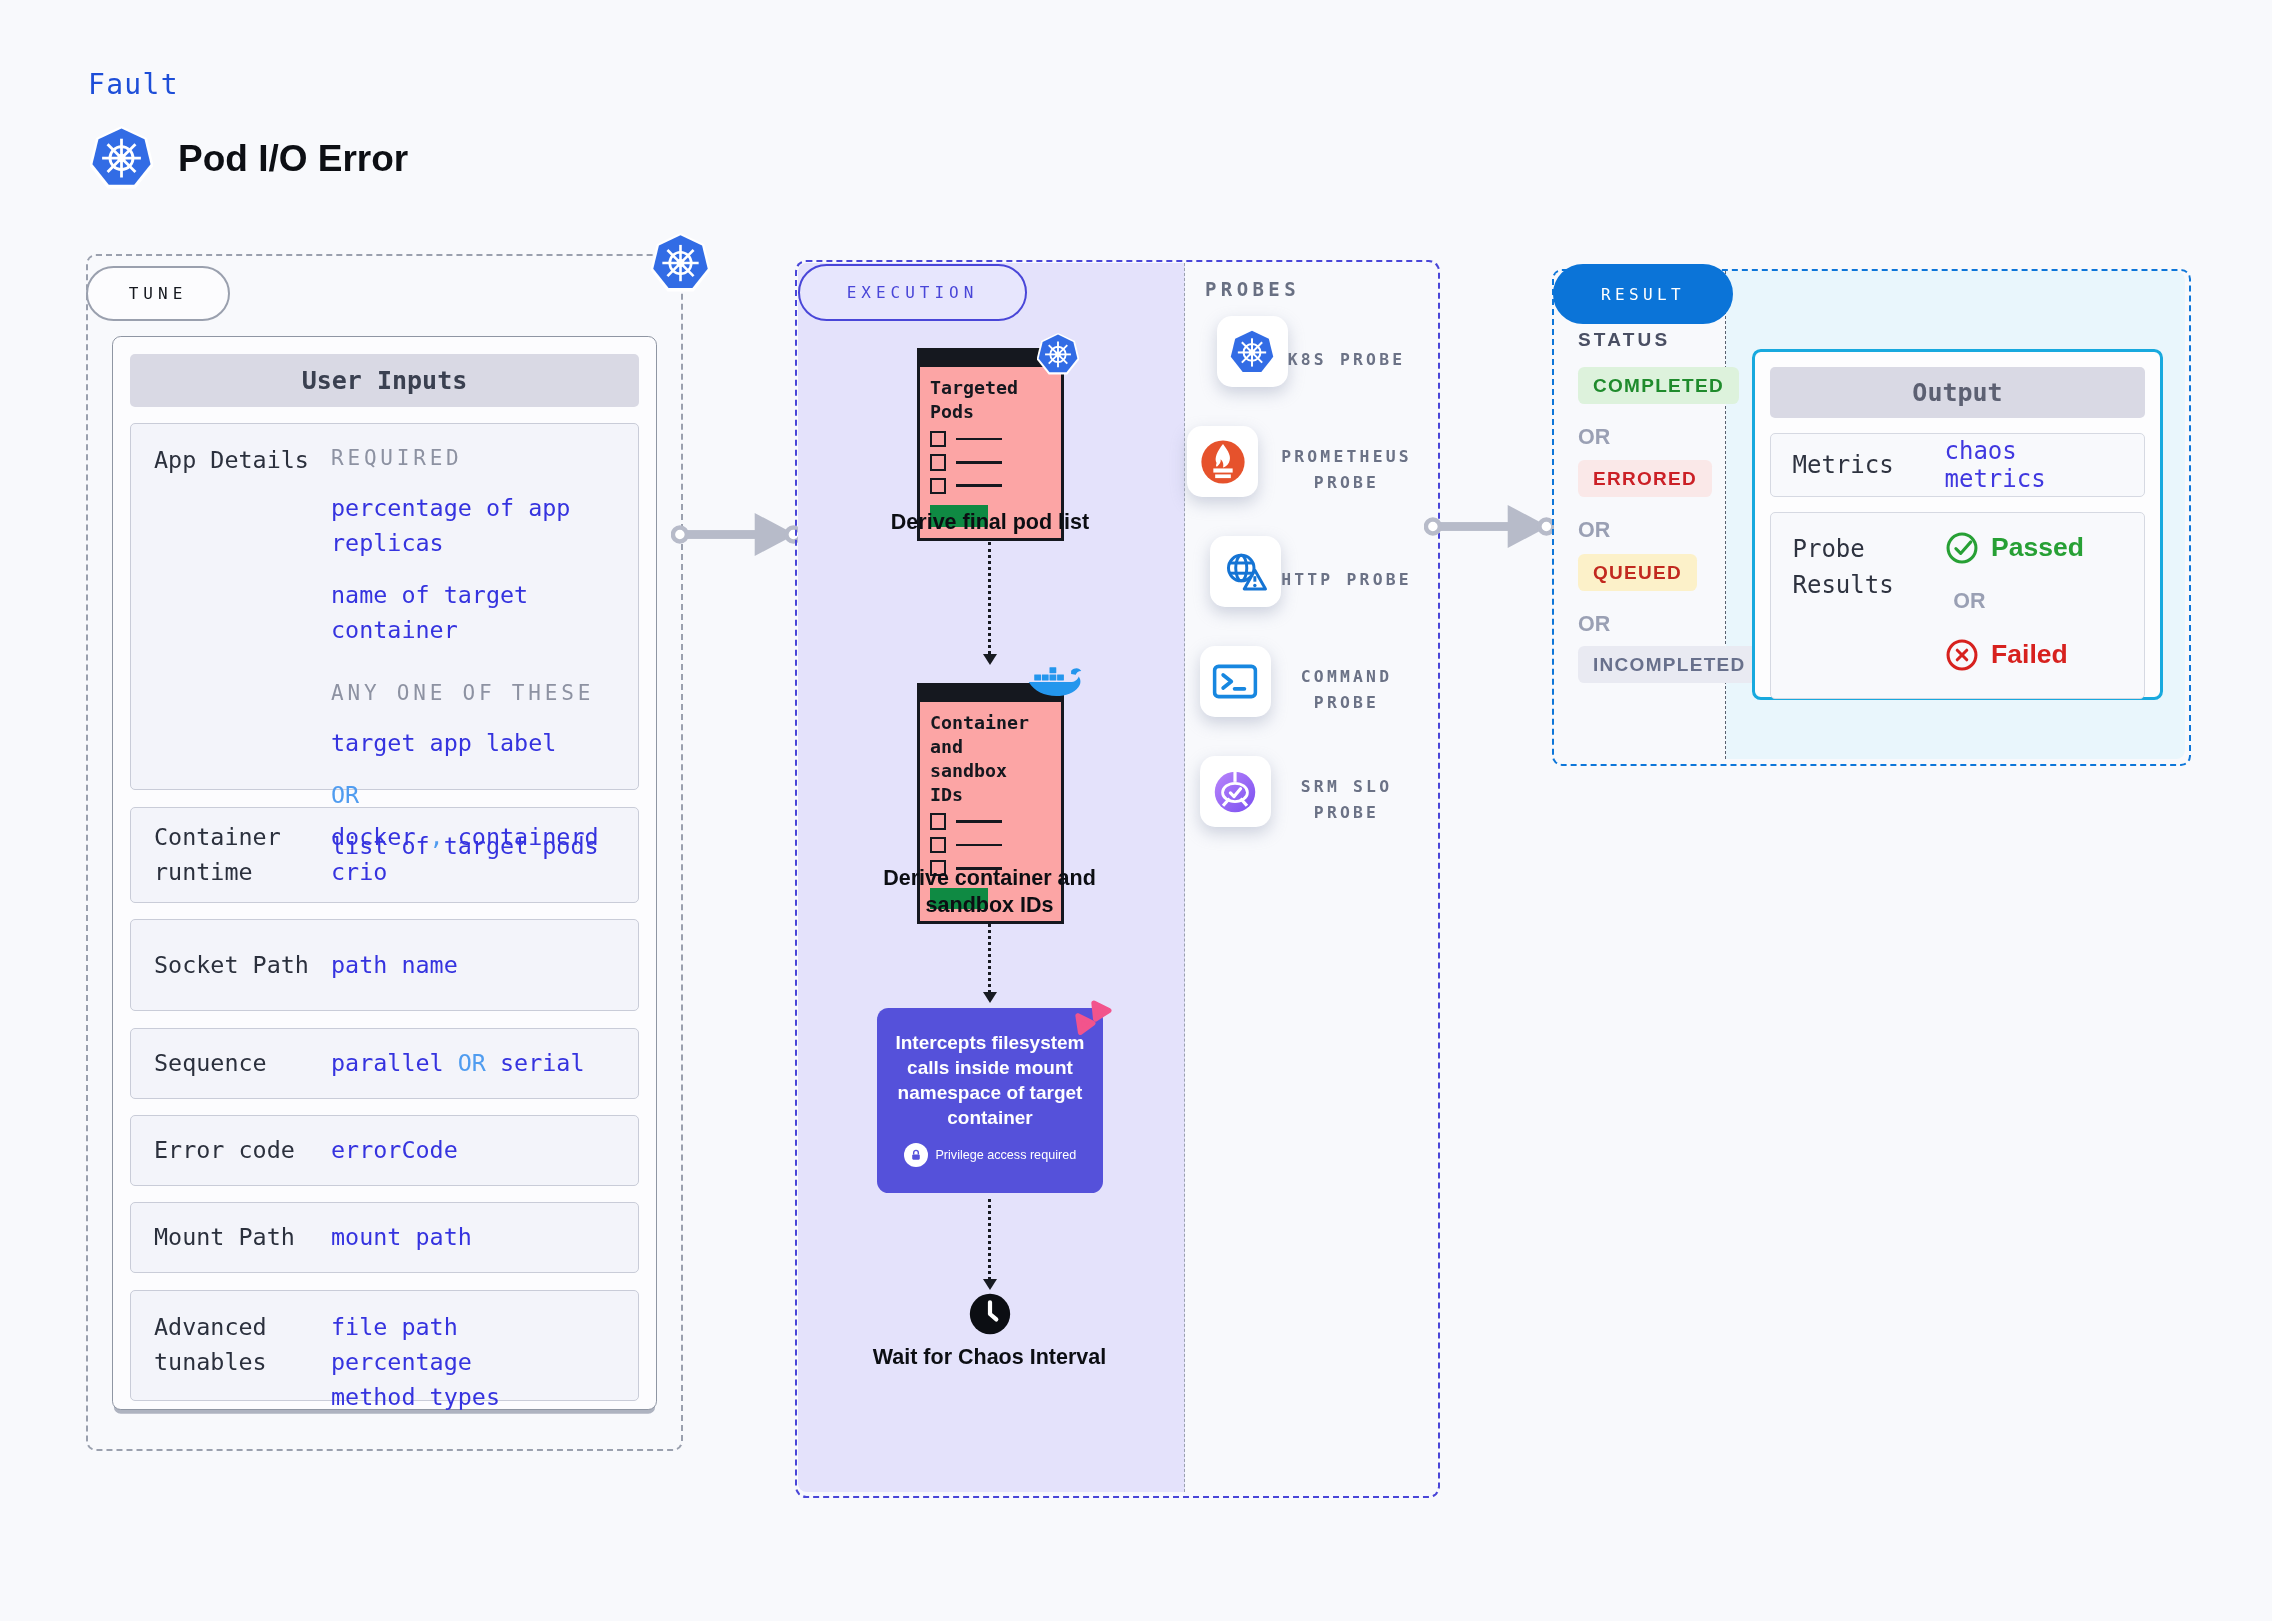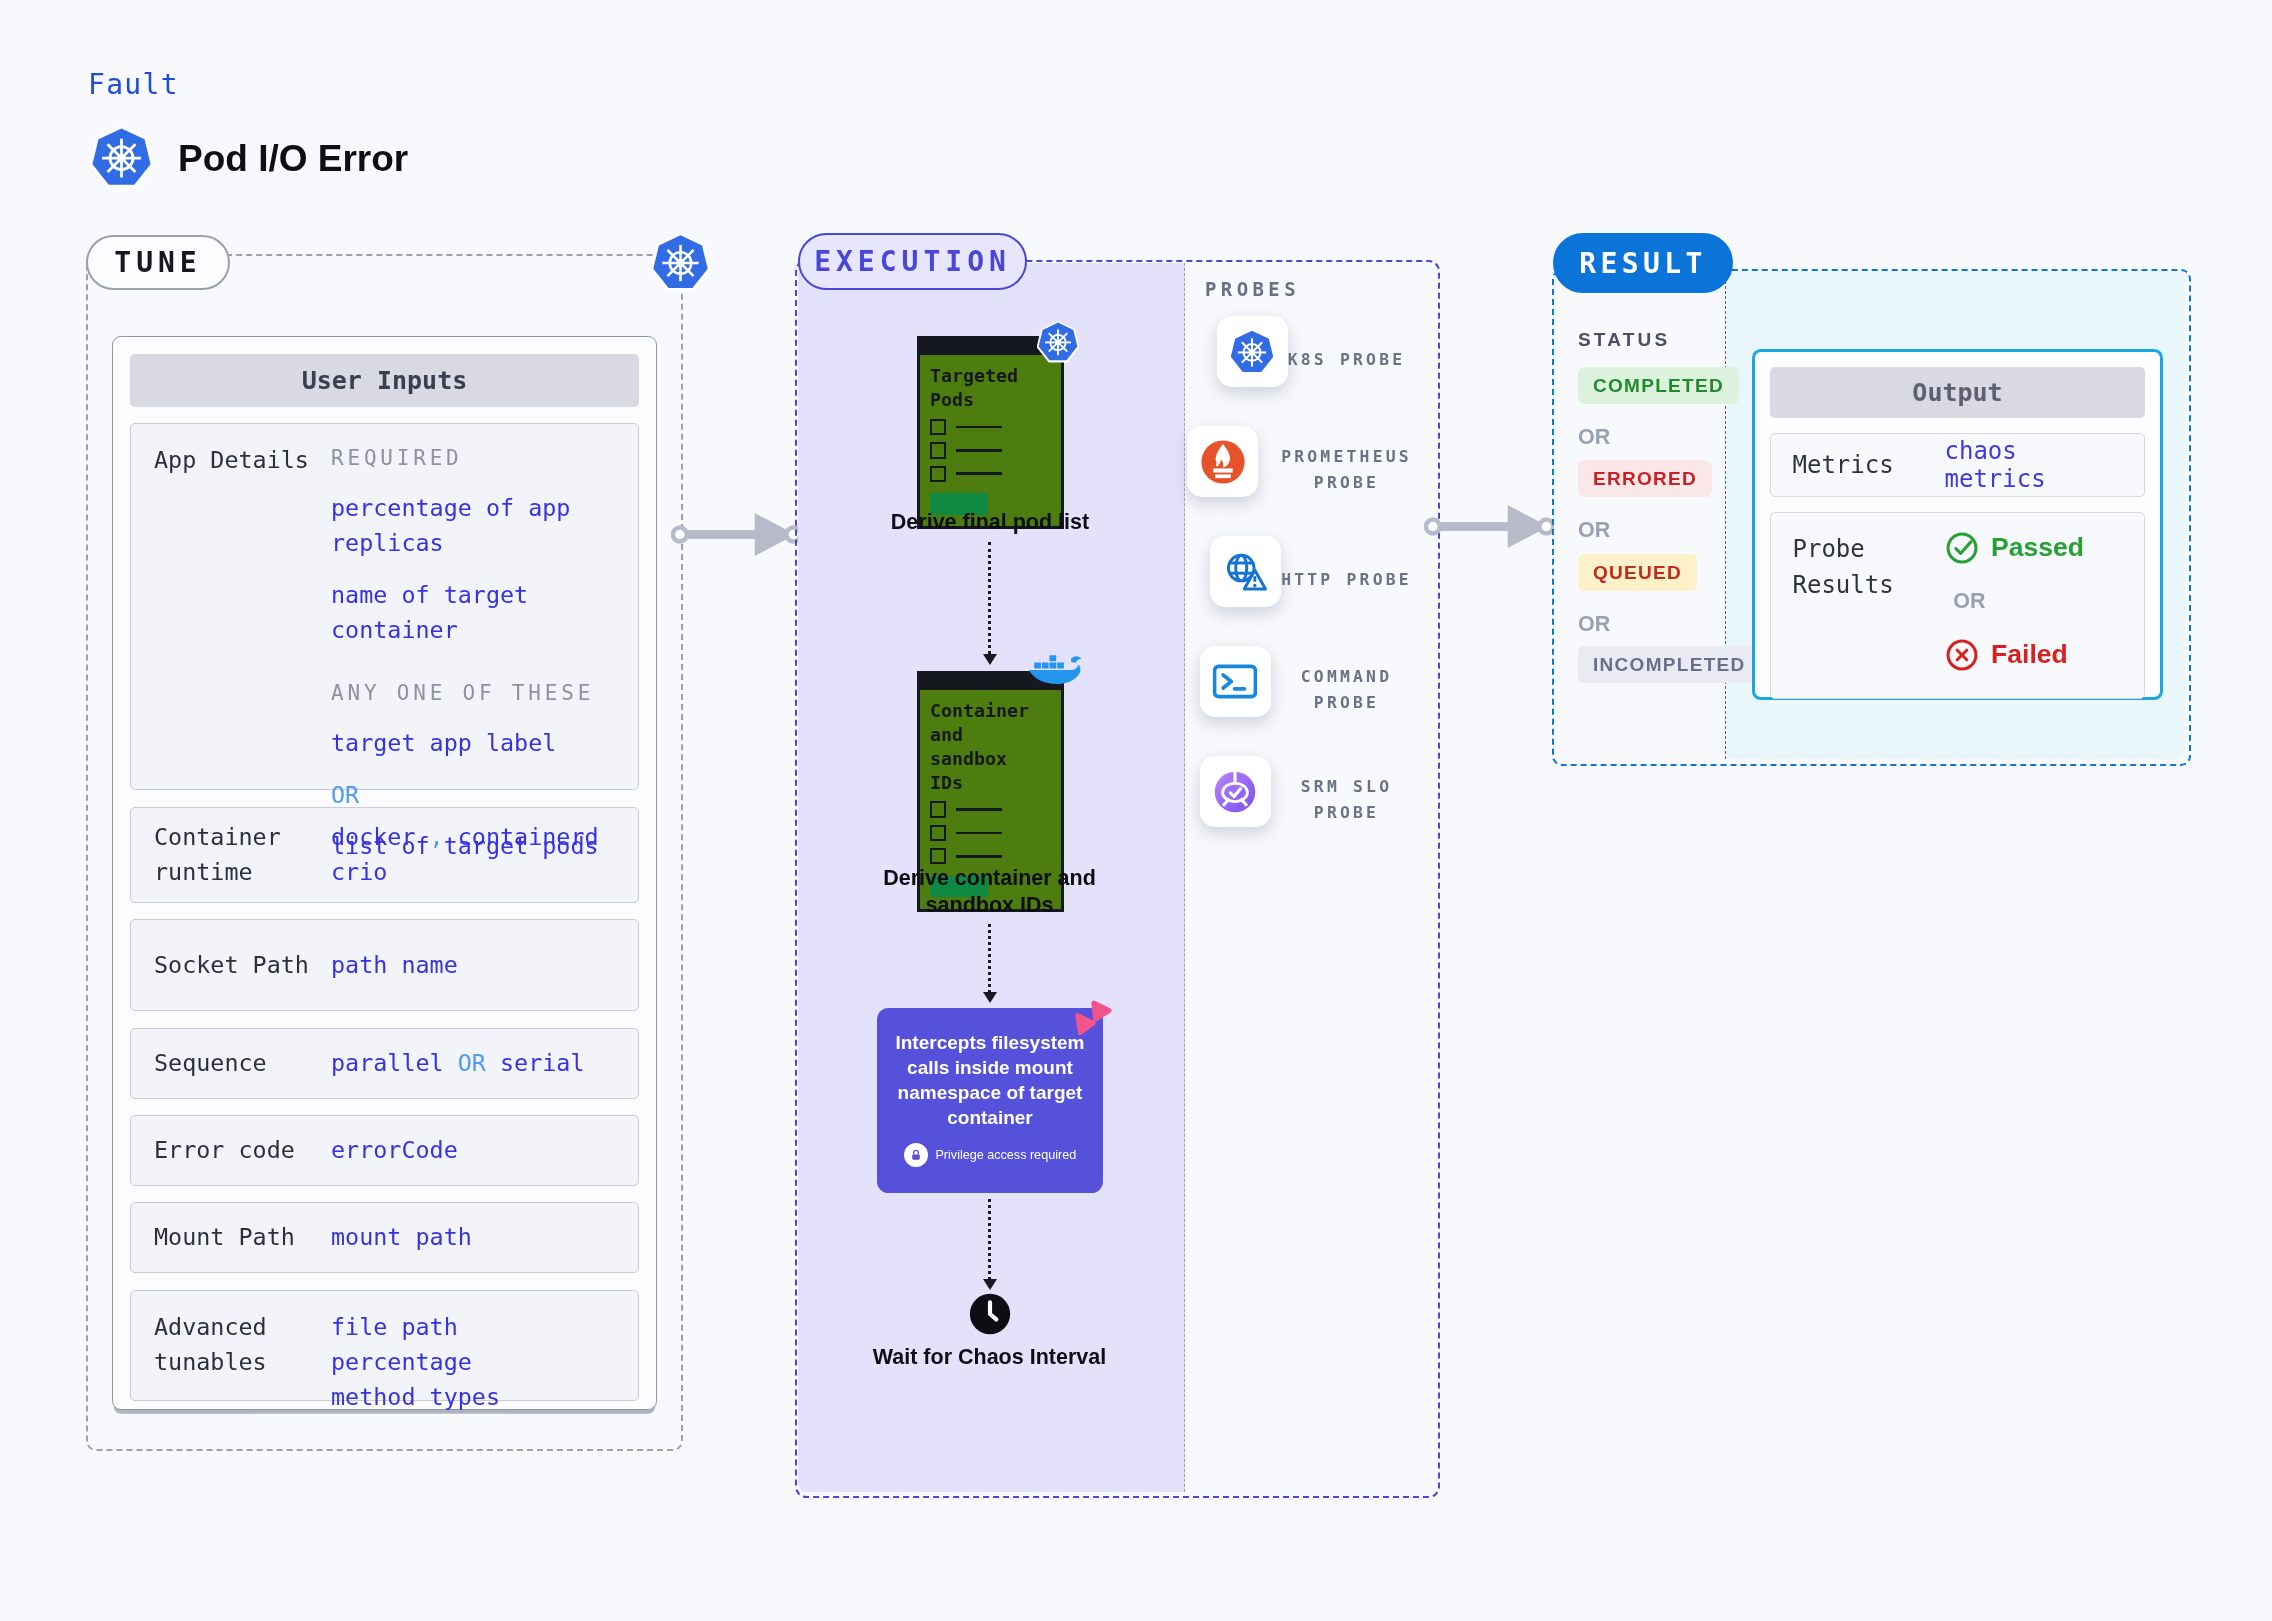--- a/index.html
+++ b/index.html
@@ -7,21 +7,21 @@
           font-family:"DejaVu Sans Mono",monospace;color:#2b303d;}
   .abs{position:absolute;}
   .sans{font-family:"Liberation Sans",sans-serif;}
 
   
   .kicker{font-size:28px;color:#1d4ed8;letter-spacing:1.3px;}
   .page-title{font-size:37px;font-weight:bold;color:#0d0f14;}
 
   
   .pill{display:flex;align-items:center;justify-content:center;border-radius:38px;
-        font-weight:bold;font-size:28px;letter-spacing:5px;z-index:5;}
+        font-weight:normal;font-size:16px;letter-spacing:5px;z-index:5;margin-top:31px;}
   .pill-tune{background:#fcfcfe;border:2.5px solid #9aa0ae;color:#15181f;}
   .pill-exec{background:#e7e6fd;border:2.5px solid #4946d8;color:#4946d8;}
   .pill-result{background:#0b74d8;border:2.5px solid #0b74d8;color:#ffffff;letter-spacing:4.4px;}
 
   
   .dash-gray{border:2.5px dashed #9aa0ae;border-radius:10px;}
   .dash-indigo{border:2.5px dashed #4946d8;border-radius:11.4px;}
   .dash-blue{border:2.5px dashed #0d76d9;border-radius:10px;}
 
   
@@ -34,21 +34,21 @@
   .t-label{width:177px;flex:0 0 177px;font-size:23.4px;color:#2b303d;line-height:1.5;}
   .t-values{flex:1;font-size:23.4px;color:#3533df;line-height:1.5;}
   .tag{font-size:21px;color:#8d92a2;letter-spacing:3.8px;}
   .blue-val{color:#3533df;}
   .lite{color:#4f9cf0;}
   .vgap{height:16.4px;}
   .vgap-lg{height:30px;}
 
   
   .lav{background:#e4e2fb;}
-  .mini-card{position:absolute;width:147px;background:#4d7c0f;border:3.2px solid #15181f;box-sizing:border-box;}
+  .mini-card{position:absolute;width:147px;background:#fca5a5;border:3.2px solid #15181f;box-sizing:border-box;margin-top:12px;}
   .mini-bar{height:16.4px;background:#15181f;}
   .mini-body{padding:8.8px 10px 11.4px 10px;}
   .mini-title{font-size:18.3px;font-weight:bold;color:#15181f;line-height:1.3;}
   .chk-row{display:flex;align-items:center;margin-top:7px;}
   .chk-box{width:16.4px;height:16.4px;border:2.5px solid #15181f;box-sizing:border-box;}
   .chk-line{width:46px;height:2.5px;background:#15181f;margin-left:10px;}
   .green-bar{width:58px;height:21.5px;background:#0f8a43;margin-top:11.4px;}
   .badge{position:absolute;z-index:3;}
   .flow-caption{font-size:21.5px;font-weight:bold;color:#0c0e13;text-align:center;line-height:1.25;}
   .dotline{position:absolute;width:0;border-left:3.2px dotted #171a21;}

